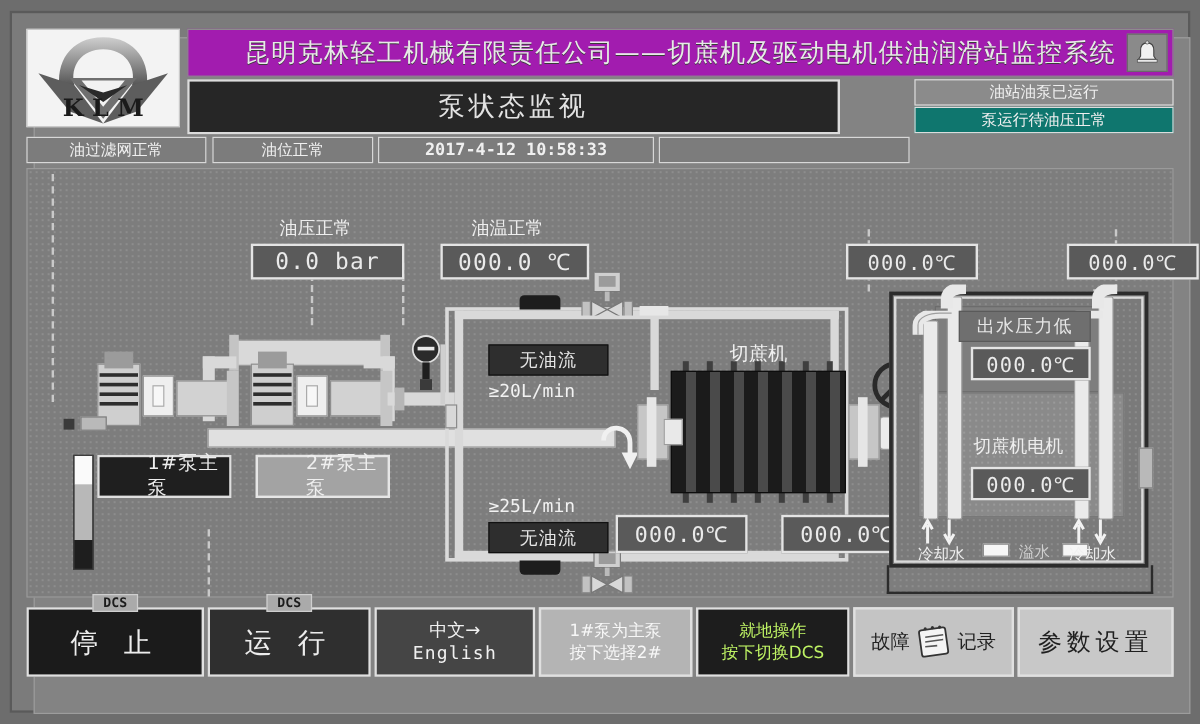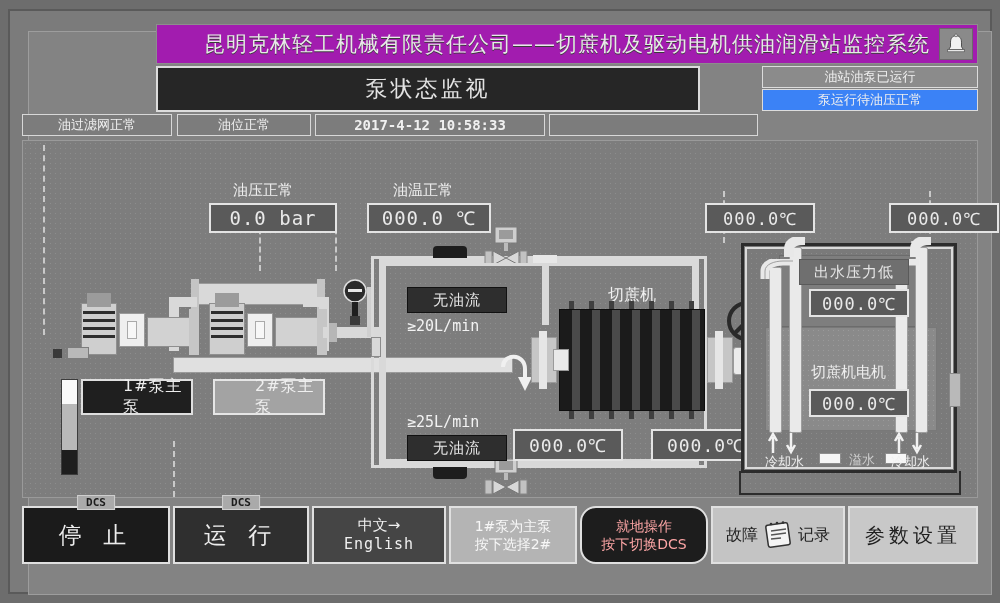--- a/index.html
+++ b/index.html
@@ -57,21 +57,21 @@
   }
   #page-title{ color:#e3e3e3; font-size:22px; letter-spacing:3px; }
 
   .stat-right{
     position:absolute; left:740px; width:216px; height:22px;
     display:flex; align-items:center; justify-content:center;
     font-size:13px; letter-spacing:0px;
     border:1px solid #dcdcdc;
   }
   #stat-r1{ top:42px; background:#8b8b8b; color:#efefef; }
-  #stat-r2{ top:65px; background:#3b82f6; color:#efefef; }
+  #stat-r2{ top:65px; background:#0f766e; color:#efefef; }
   #stat-r3{ top:88px; background:#2a2a2a; color:#e8e8e8; }
 
   
   #status-strip{
     position:absolute; left:22px; top:114px; width:956px; height:22px;
   }
   .st-cell{
     position:absolute; top:0; height:22px;
     border:1px solid #d8d8d8;
     background:#7c7c7c;
@@ -219,37 +219,54 @@
     top:-13px; padding:0 8px; height:15px;
     background:#aaaaaa; border:1px solid #cfcfcf;
     font-family:"DejaVu Sans Mono","Liberation Mono",monospace;
     font-size:11px; font-weight:bold; color:#1c1c1c;
     display:flex; align-items:center;
   }
   #b-stop{ width:148px; background:#1b1b1b; color:#ededed; }
   #b-run { width:136px; background:#2f2f2f; color:#ededed; }
   #b-lang{ width:134px; background:#454545; color:#f0f0f0; }
   #b-pump{ width:128px; background:#b4b4b4; color:#f7f7f7; }
-  #b-dcs { width:128px; background:#1d1d1d; color:#fca5a5;border-radius:16px; }
+  #b-dcs { width:128px; background:#1d1d1d; color:#bef264; }
   #b-log { width:134px; background:#c4c4c4; color:#222;
            flex-direction:row; gap:4px; }
   #b-param{ flex:1; background:#c8c8c8; color:#1f1f1f; }
   #b-param .b1{ font-size:20px; letter-spacing:4px; }
   #b-log .b3{ font-size:16px; }
 </style>
 </head>
 <body>
 
 <div id="screen">
  <div id="bezel">
   <div id="inner"></div>
  </div>
 
  <div id="header">
 
+   <div id="logo-box">
+     <svg id="logo-svg" width="116" height="80" viewBox="0 0 116 80">
+       <defs>
+         <linearGradient id="gg" x1="0" y1="0" x2="0" y2="1">
+           <stop offset="0" stop-color="#cfcfcf"></stop>
+              <stop offset="1" stop-color="#4a4a4a"></stop>
+         </linearGradient>
+       </defs>
+       <path d="M58 4 C30 4 18 26 22 48 L34 44 C30 28 40 14 58 14 C76 14 86 28 82 44 L94 48 C98 26 86 4 58 4 Z" fill="url(#gg)"></path>
+       <path d="M30 38 L86 38 L58 72 Z" fill="#6f6f6f"></path>
+       <path d="M40 40 L76 40 L58 62 Z" fill="#f2f2f2"></path>
+       <path d="M4 34 L34 44 L58 76 L30 66 Z" fill="#5d5d5d"></path>
+       <path d="M112 34 L82 44 L58 76 L86 66 Z" fill="#5d5d5d"></path>
+       <path d="M38 44 L58 50 L78 44 L58 58 Z" fill="#2a2a2a"></path>
+       <text x="58" y="70" text-anchor="middle" font-family="DejaVu Serif, serif" font-size="20" font-weight="bold" fill="#1a1a1a">K L M</text>
+     </svg>
+   </div>
 
    <div id="company-bar">
      <div id="company-title">昆明克林轻工机械有限责任公司——切蔗机及驱动电机供油润滑站监控系统</div>
      <div id="bell-box">
        <svg width="22" height="22" viewBox="0 0 24 24">
          <path d="M12 3 C8 3 6 6 6 10 L6 15 L4 18 L20 18 L18 15 L18 10 C18 6 16 3 12 3 Z" fill="#f1f1f1" stroke="#444" stroke-width="1"></path>
          <rect x="3" y="18" width="18" height="2.5" fill="#e8e8e8" stroke="#444" stroke-width="0.6"></rect>
          <circle cx="12" cy="2.6" r="1.5" fill="#ddd" stroke="#444" stroke-width="0.6"></circle>
        </svg>
      </div>

